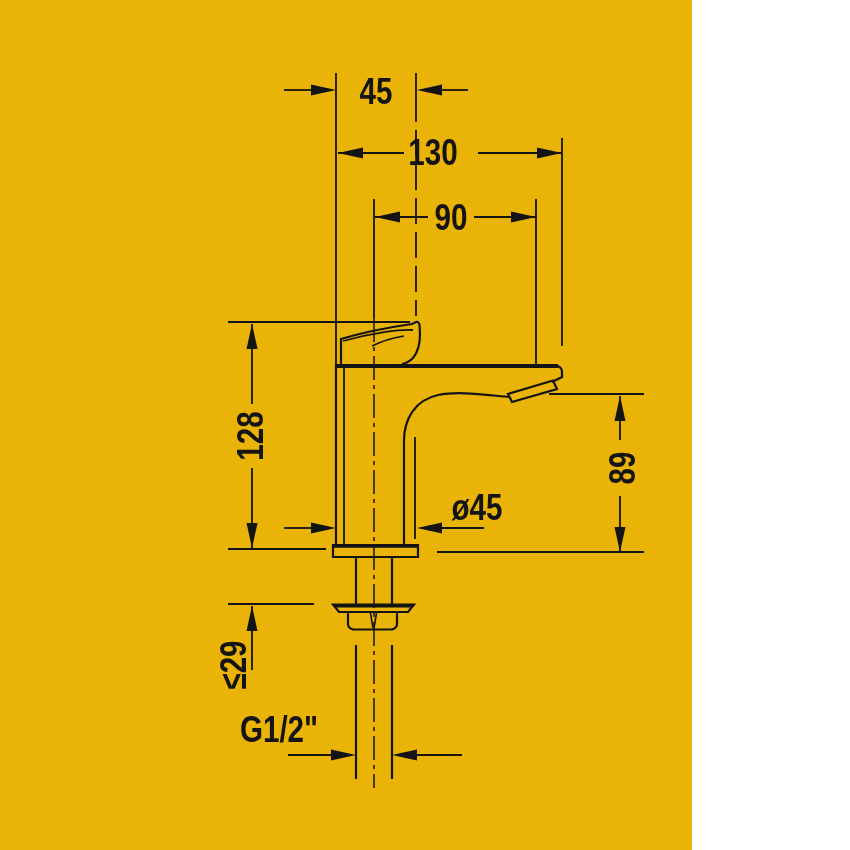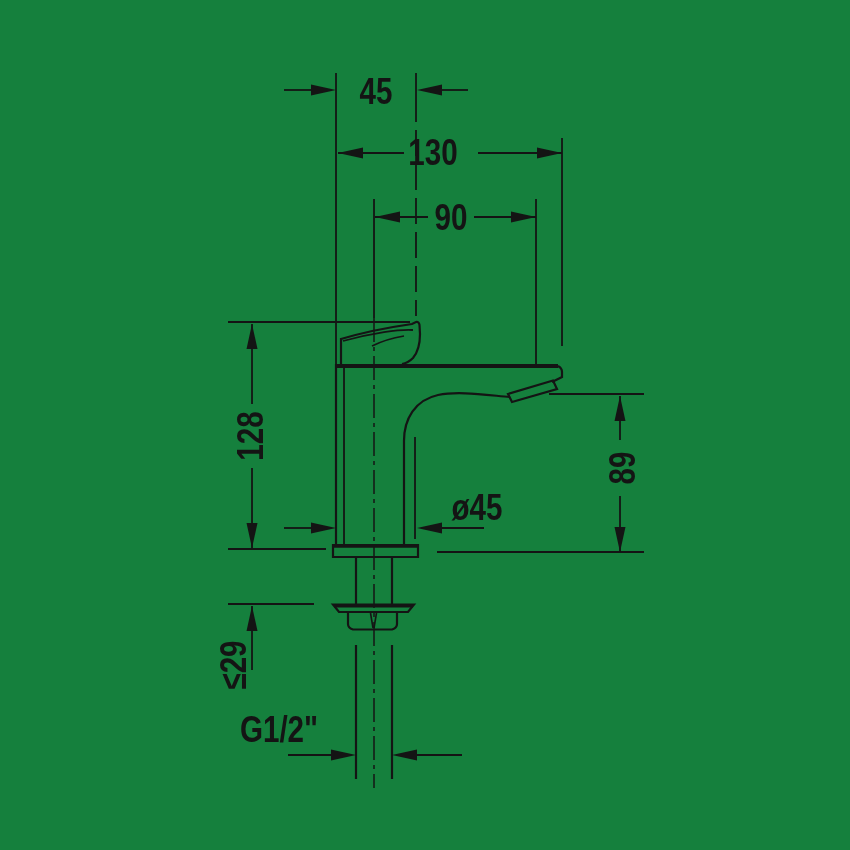--- a/index.html
+++ b/index.html
@@ -1,16 +1,16 @@
 <!DOCTYPE html>
 <html><head>
 <meta charset="utf-8">
 <style>
   html,body{margin:0;padding:0;background:#ffffff;}
-  .stage{width:850px;height:850px;position:relative;background:#15803d;}
+  .stage{width:692px;height:850px;position:relative;background:#eab308;}
   svg{display:block;}
   .lbl{font-family:"Liberation Sans",sans-serif;font-weight:bold;font-size:37px;}
 </style>
 </head>
 <body>
 
 <div class="stage">
 <svg width="850" height="850" viewBox="0 0 850 850">
   <g stroke="#141414" fill="none" stroke-linecap="butt">
 

